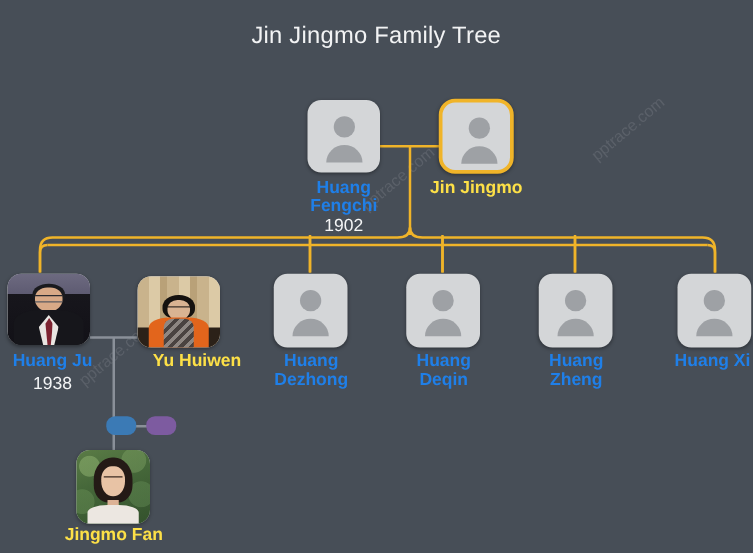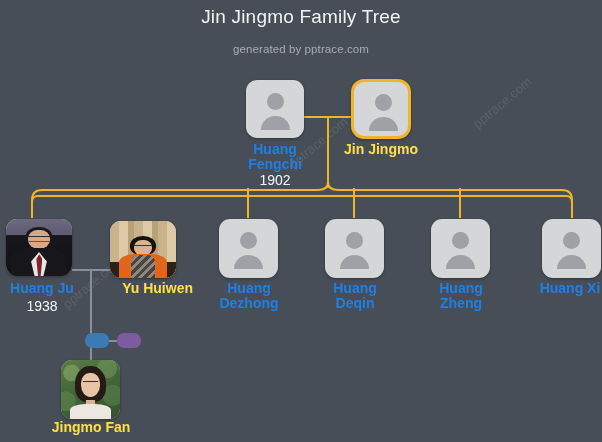--- a/index.html
+++ b/index.html
@@ -13,21 +13,21 @@
     height: 442px;
     background: #474e57;
     overflow: hidden;
     font-family: "Liberation Sans", sans-serif;
     -webkit-font-smoothing: antialiased;
   }
 
   
   #title {
     position: absolute;
-    left: 0; top: 6px;
+    left: 0; top: 18px;
     width: 602px;
     text-align: center;
     font-size: 19px;
     font-weight: 400;
     color: #f2f3f4;
     letter-spacing: .2px;
   }
   #subtitle {
     position: absolute;
     left: 0; top: 43px;
@@ -205,21 +205,20 @@
 </head>
 <body>
 
 <div id="stage">
 
   <div class="watermark" style="left:286px; top:160px;">pptrace.com</div>
   <div class="watermark" style="left:60px;  top:300px;">pptrace.com</div>
   <div class="watermark" style="left:470px; top:120px;">pptrace.com</div>
 
   <div id="title">Jin Jingmo Family Tree</div>
-  <div id="subtitle">generated by pptrace.com</div>
 
   <svg id="links" viewBox="0 0 602 442" width="602" height="442" aria-hidden="true">
 
     <g fill="none" stroke="#f0b429" stroke-width="2">
       <path d="M303 117 H352"></path>
       <path d="M328 117 V188"></path>
 
       <path d="M38 196 H566"></path>
       <path d="M38 196 Q32 196 32 202 V218"></path>
       <path d="M566 196 Q572 196 572 202 V218"></path>

